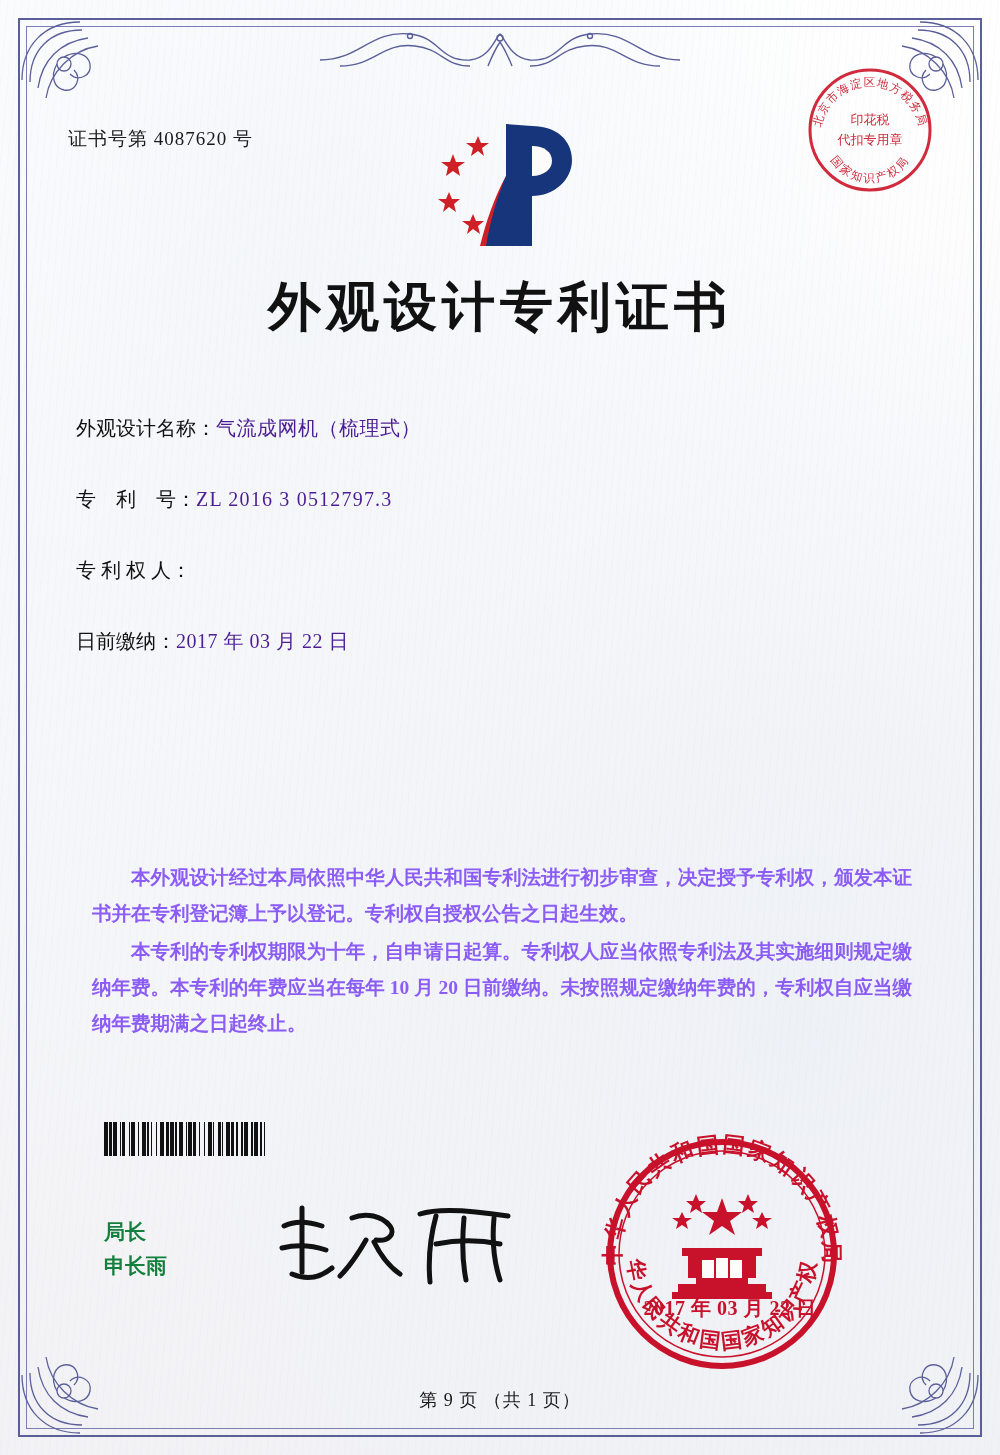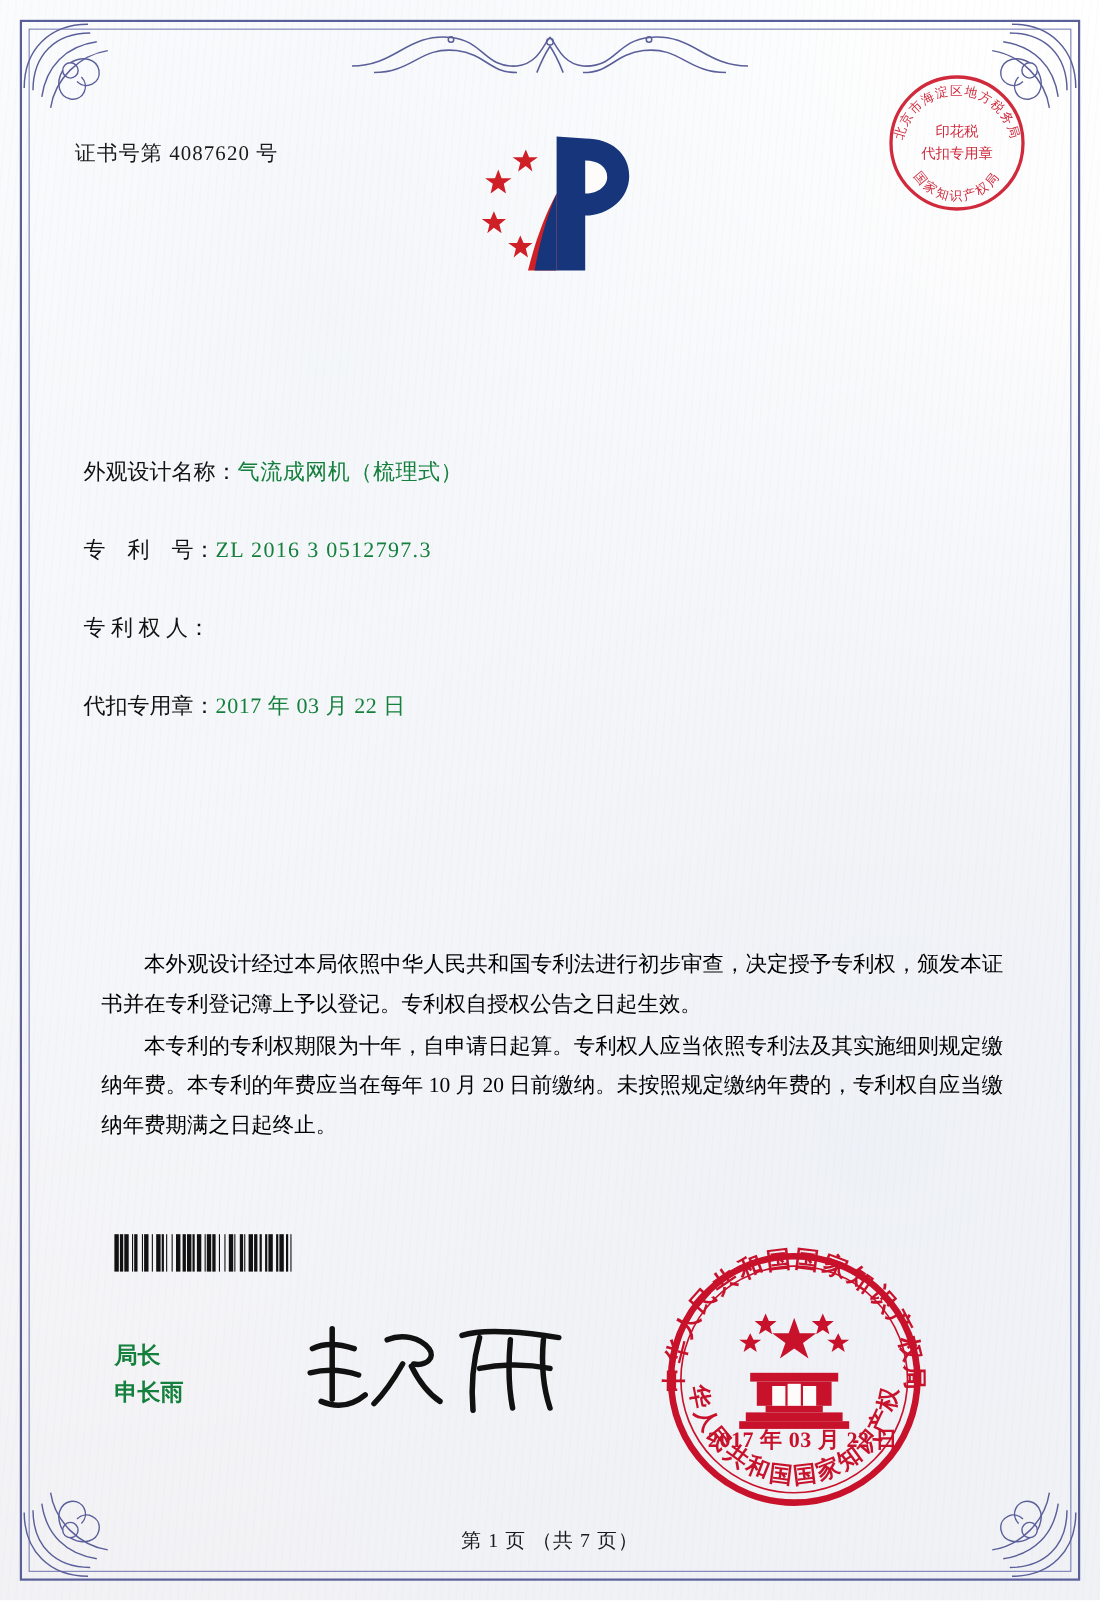--- a/index.html
+++ b/index.html
@@ -125,37 +125,38 @@
     font-size: 20px;
     color: #111;
     white-space: nowrap;
   }
   .field-label {
     font-size: 20px;
     color: #111;
   }
   .field-value {
     font-size: 20px;
-    color: #15803d;
+    color: #4c1d95;
     letter-spacing: 0.5px;
   }
   .field-row.mono .field-value {
     letter-spacing: 1.2px;
   }
 
   
   .paragraphs {
     position: absolute;
     left: 92px;
     right: 88px;
     top: 860px;
     font-size: 19.5px;
     line-height: 36px;
-    color: #000000;
+    color: #8b5cf6;
     text-align: justify;
+    font-weight: bold;
   }
   .paragraphs p {
     margin: 0 0 2px 0;
     text-indent: 2em;
   }
 
   
   .barcode {
     position: absolute;
     left: 104px;
@@ -315,35 +316,36 @@
     <text font-size="11.5" fill="#d02a3c" font-family="'Liberation Serif', serif" letter-spacing="1.2">
       <textPath href="#taxTopArc" startOffset="50%" text-anchor="middle">北京市海淀区地方税务局</textPath>
     </text>
     <text font-size="11.5" fill="#d02a3c" font-family="'Liberation Serif', serif" letter-spacing="2">
       <textPath href="#taxBotArc" startOffset="50%" text-anchor="middle">国家知识产权局</textPath>
     </text>
     <text x="68" y="62" font-size="13" fill="#d02a3c" text-anchor="middle" font-family="'Liberation Serif', serif">印花税</text>
     <text x="68" y="82" font-size="13" fill="#d02a3c" text-anchor="middle" font-family="'Liberation Serif', serif">代扣专用章</text>
   </svg>
 
+  <div class="doc-title">外观设计专利证书</div>
 
   <div class="fields">
     <div class="field-row">
       <span class="field-label">外观设计名称：</span>
       <span class="field-value">气流成网机（梳理式）</span>
     </div>
     <div class="field-row mono">
       <span class="field-label">专　利　号：</span>
       <span class="field-value">ZL 2016 3 0512797.3</span>
     </div>
     <div class="field-row">
       <span class="field-label">专 利 权 人：</span>
     </div>
     <div class="field-row">
-      <span class="field-label">代扣专用章：</span>
+      <span class="field-label">日前缴纳：</span>
       <span class="field-value">2017 年 03 月 22 日</span>
     </div>
   </div>
 
   <div class="paragraphs">
     <p>本外观设计经过本局依照中华人民共和国专利法进行初步审查，决定授予专利权，颁发本证书并在专利登记簿上予以登记。专利权自授权公告之日起生效。</p>
     <p>本专利的专利权期限为十年，自申请日起算。专利权人应当依照专利法及其实施细则规定缴纳年费。本专利的年费应当在每年 10 月 20 日前缴纳。未按照规定缴纳年费的，专利权自应当缴纳年费期满之日起终止。</p>
   </div>
 
   <div class="barcode" id="barcode">
@@ -466,14 +468,14 @@
       <rect x="100" y="150" width="52" height="6"></rect>
       <rect x="82" y="156" width="88" height="8"></rect>
       <rect x="76" y="164" width="100" height="7"></rect>
       <rect x="106" y="132" width="12" height="18" fill="#fdfcfa"></rect>
       <rect x="134" y="132" width="12" height="18" fill="#fdfcfa"></rect>
       <rect x="120" y="130" width="12" height="20" fill="#fdfcfa"></rect>
     </g>
   </svg>
   <div class="seal-date">2017 年 03 月 22 日</div>
 
-  <div class="footer">第 1 页 （共 7 页）</div>
+  <div class="footer">第 9 页 （共 1 页）</div>
 </div>
 
 </body></html>

